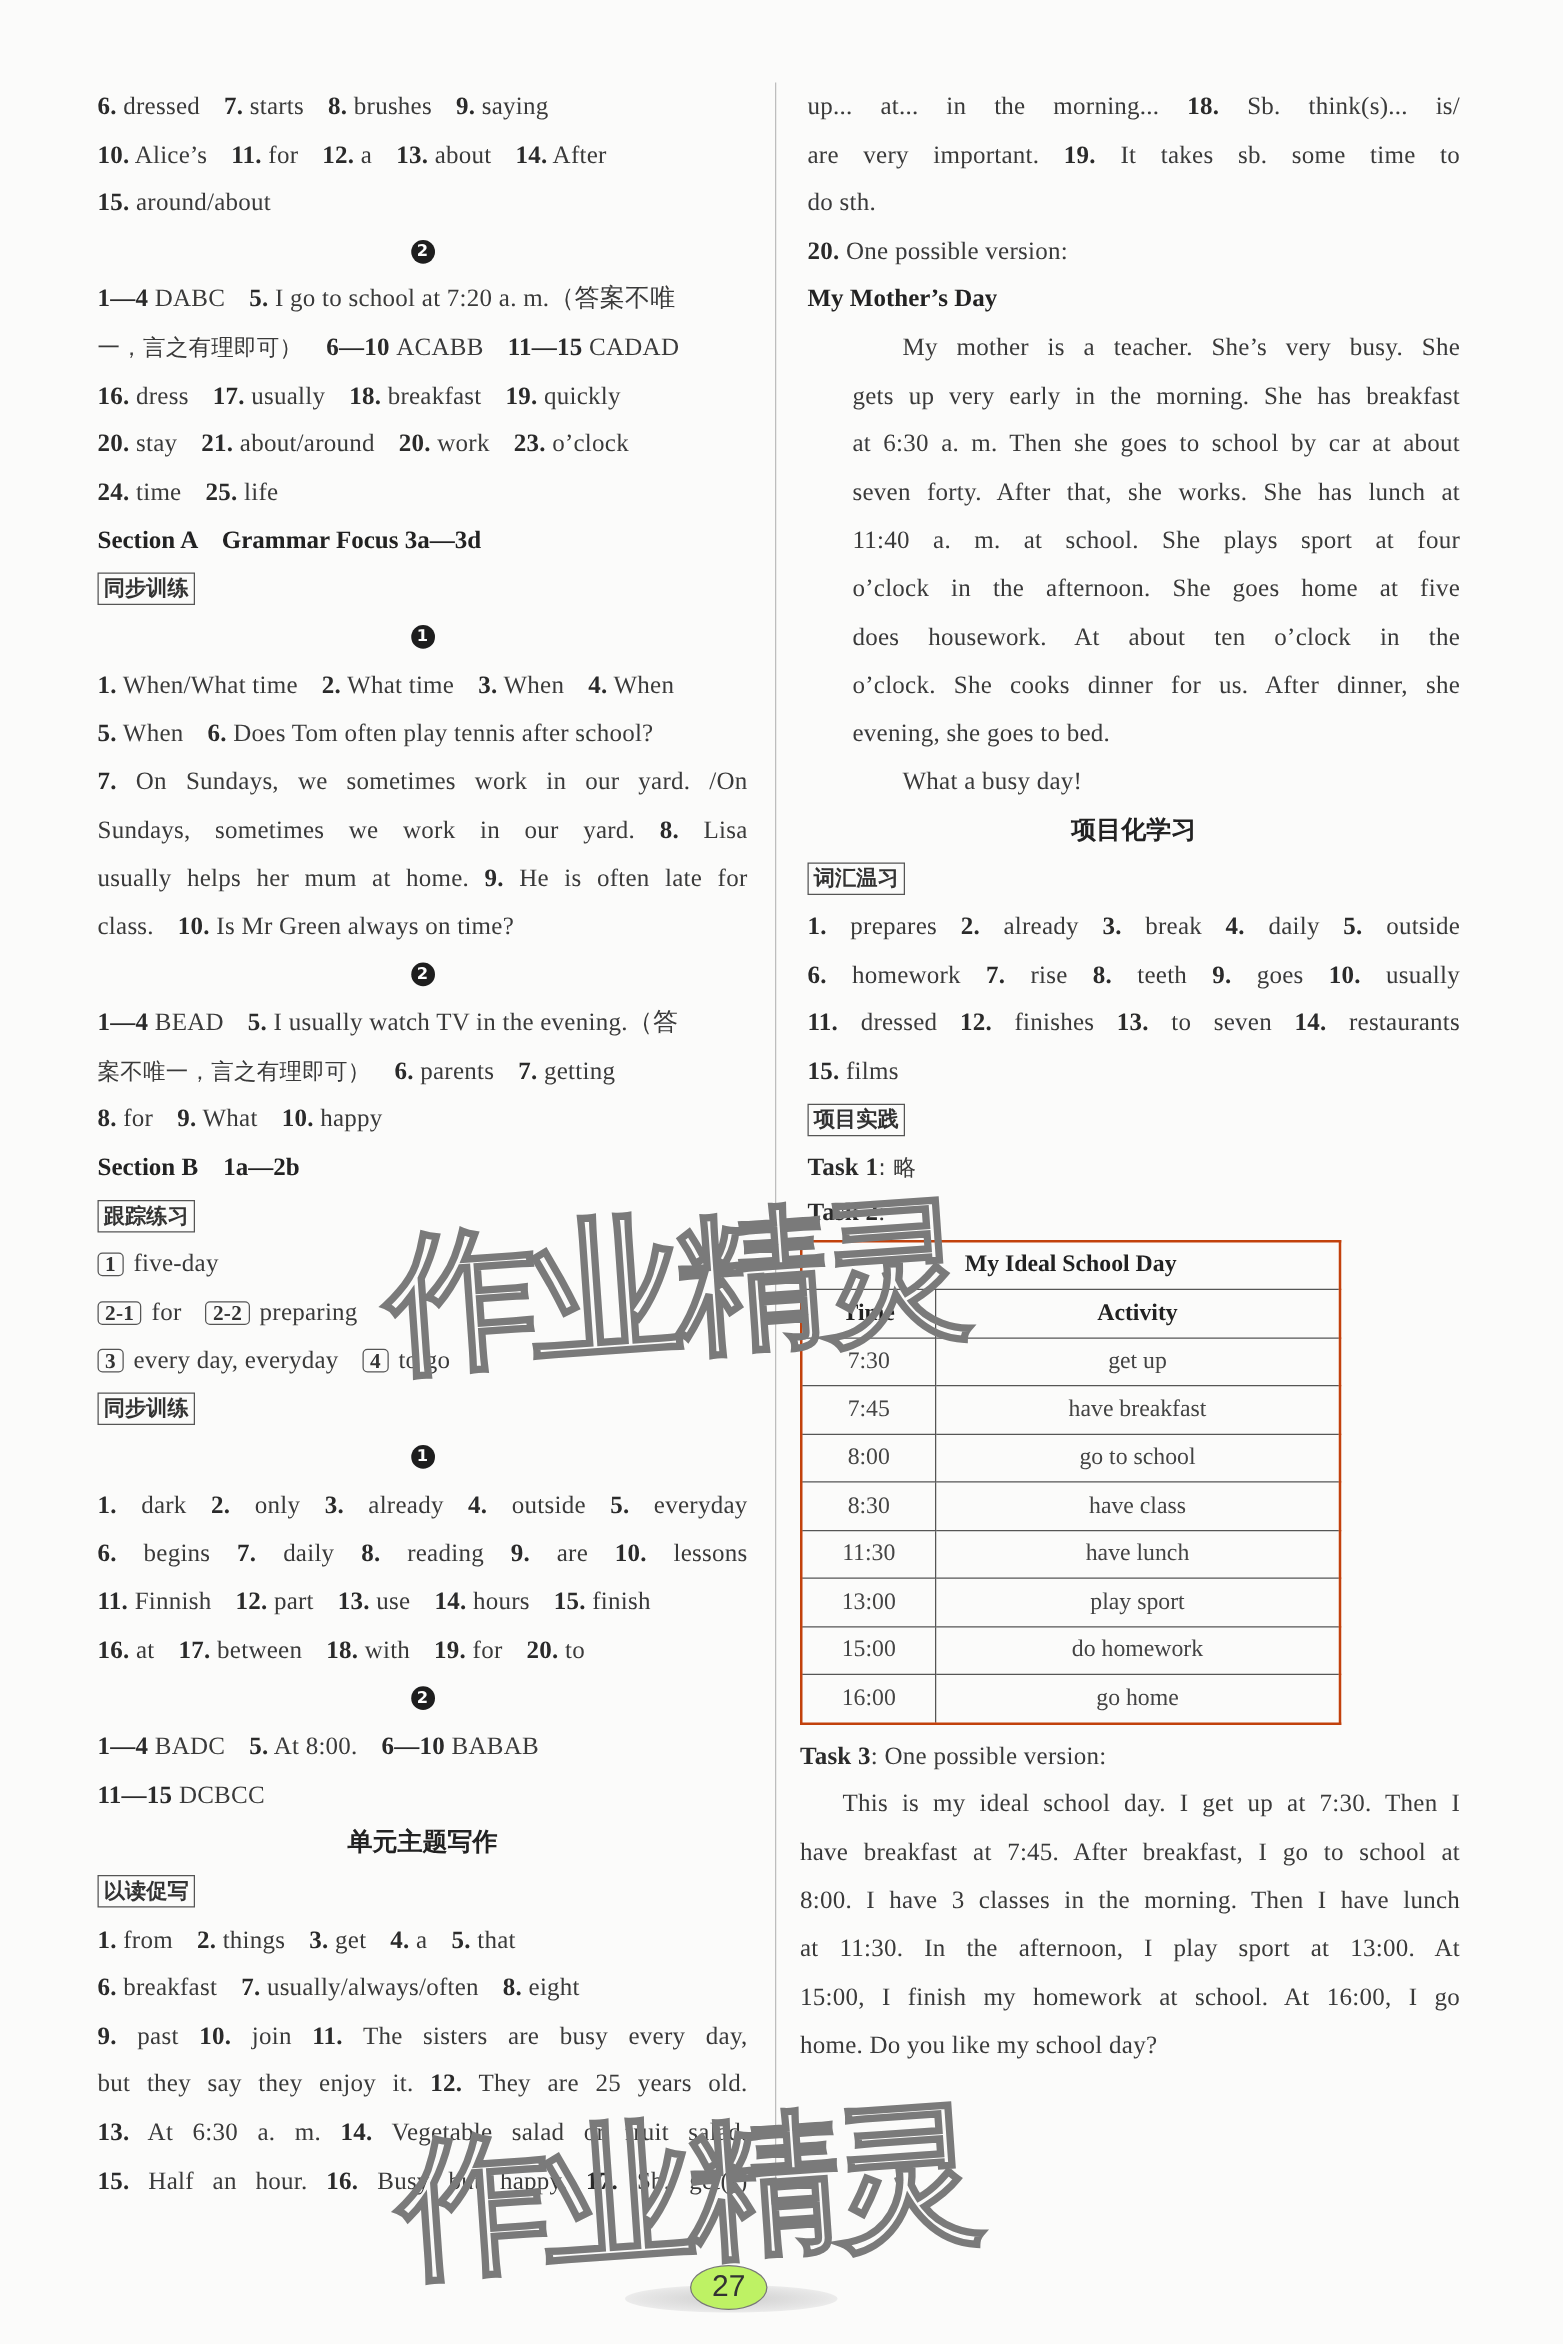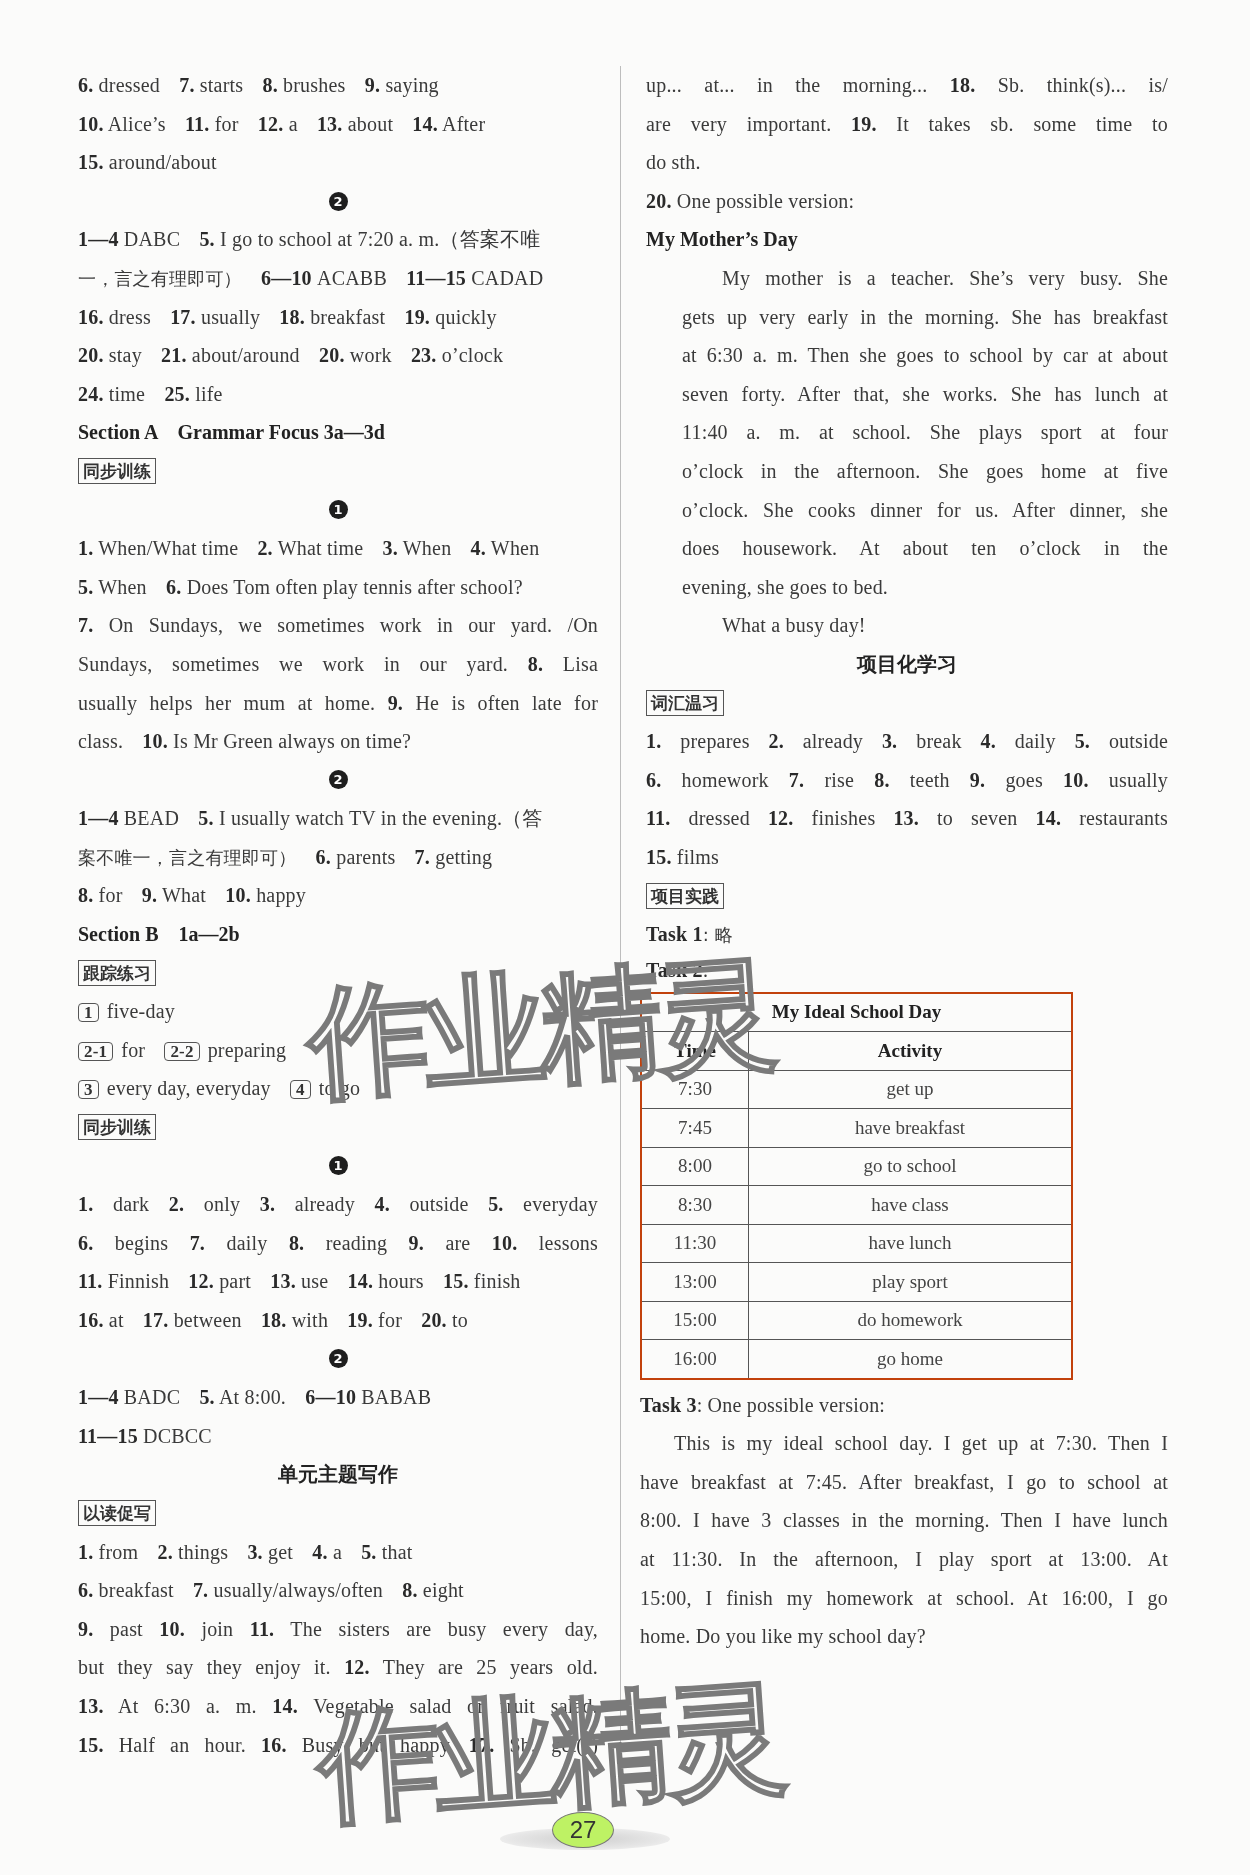--- a/index.html
+++ b/index.html
@@ -241,22 +241,22 @@
   <div class="line">
     <span class="num">20.</span> <span>One possible version:</span>
   </div>
   <div class="section-title">My Mother’s Day</div>
   <div class="line just indent" style="padding-left:76px"><span>My mother is a teacher. She’s very busy. She</span></div>
   <div class="line just indent" style="padding-left:36px"><span>gets up very early in the morning. She has breakfast</span></div>
   <div class="line just indent" style="padding-left:36px"><span>at 6:30 a. m. Then she goes to school by car at about</span></div>
   <div class="line just indent" style="padding-left:36px"><span>seven forty. After that, she works. She has lunch at</span></div>
   <div class="line just indent" style="padding-left:36px"><span>11:40 a. m. at school. She plays sport at four</span></div>
   <div class="line just indent" style="padding-left:36px"><span>o’clock in the afternoon. She goes home at five</span></div>
+  <div class="line just indent" style="padding-left:36px"><span>does housework. At about ten o’clock in the</span></div>
   <div class="line just indent" style="padding-left:36px"><span>o’clock. She cooks dinner for us. After dinner, she</span></div>
-  <div class="line just indent" style="padding-left:36px"><span>does housework. At about ten o’clock in the</span></div>
   <div class="line" style="padding-left:36px"><span>evening, she goes to bed.</span></div>
   <div class="line" style="padding-left:76px"><span>What a busy day!</span></div>
 
   <div class="cn-title">项目化学习</div>
   <div class="boxlabel-row">
       <span class="boxlabel">词汇温习</span>
     </div>
   <div class="line just">
     <span class="num">1.</span> <span>prepares</span>
     <span class="num">2.</span> <span>already</span>

